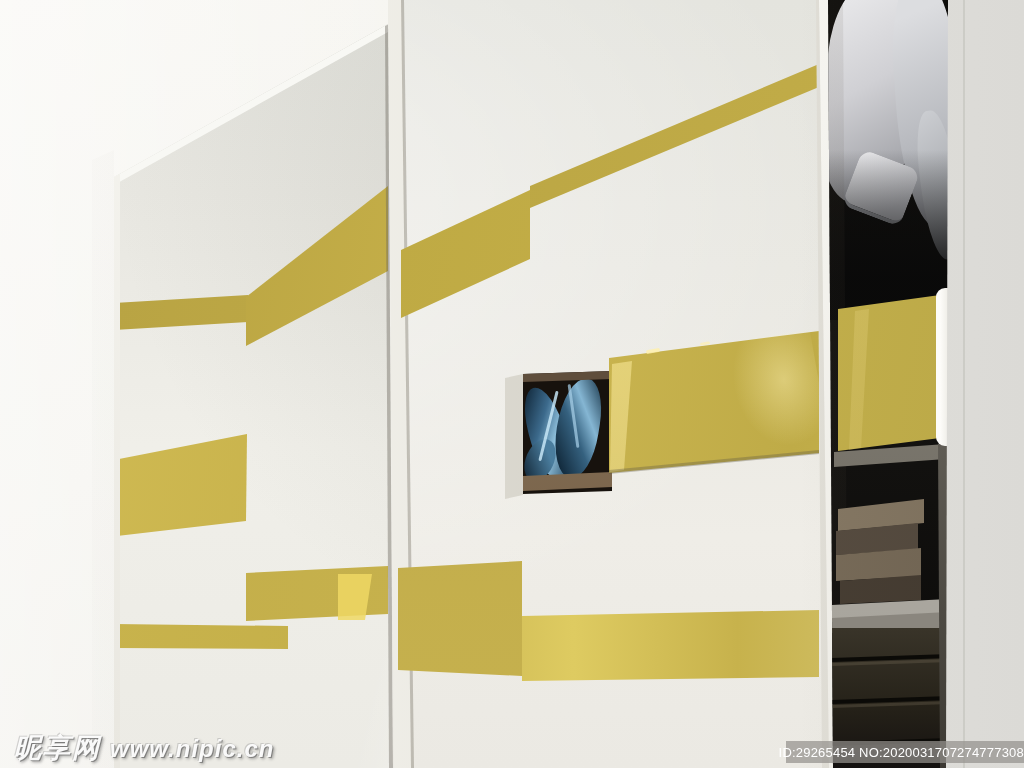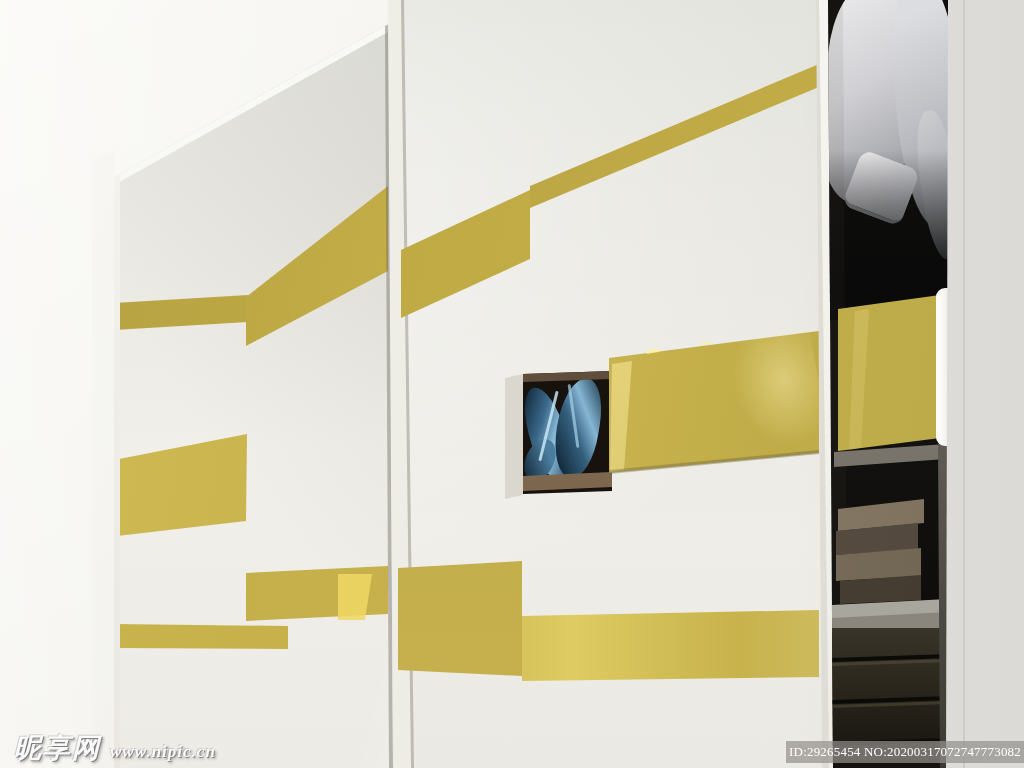--- a/index.html
+++ b/index.html
@@ -1,18 +1,18 @@
 <!DOCTYPE html>
 <html><head>
 <meta charset="utf-8">
 <style>
   html,body{margin:0;padding:0;background:#ffffff;}
   .stage{position:relative;width:1024px;height:768px;overflow:hidden;
          background:linear-gradient(160deg,#f8f7f3 0%,#f4f3ee 45%,#edebe5 100%);
-         font-family:Liberation Serif, serif;}
+         font-family:Liberation Sans, sans-serif;}
   .ly{position:absolute;inset:0;}
 
   
   .wall-shade{background:linear-gradient(to right,rgba(255,255,255,.45) 0%,rgba(255,255,255,0) 40%,rgba(125,120,105,.16) 10.5%,rgba(0,0,0,0) 11.5%);}
   .wall-shadow-strip{clip-path:polygon(92px 160px,114px 150px,114px 768px,92px 768px);
          background:linear-gradient(to right,rgba(140,135,120,0) ,rgba(140,135,120,.22));}
 
   
   .rdoor{clip-path:polygon(388px 0px,819px 0px,829px 768px,388px 768px);}
   .rd-surface{background:linear-gradient(to bottom,#e4e4de 0%,#e9e8e2 35%,#efede7 70%,#ebe9e3 100%);}
@@ -117,21 +117,21 @@
   .ld-top-edge{clip-path:polygon(114px 177px,388px 24px,388px 32px,114px 185px);background:#f8f8f4;}
   .ld-left-edge{clip-path:polygon(114px 177px,120px 174px,120px 768px,114px 768px);
          background:linear-gradient(to bottom,#f6f5f0,#e9e7e0);}
   .ld-right-seam{clip-path:polygon(385px 26px,389px 24px,393px 768px,389px 768px);background:rgba(105,100,90,.42);}
 
   
   .nipic{position:absolute;left:14px;top:730px;display:flex;align-items:baseline;gap:9px;
          font-style:italic;font-weight:bold;color:rgba(255,255,255,.95);
          text-shadow:1px 1px 0 rgba(95,95,95,.6),2px 2px 3px rgba(60,60,60,.45),-1px -1px 0 rgba(140,140,140,.35);}
   .nipic .cjk{font-size:27px;letter-spacing:2px;}
-  .nipic .url{font-size:17px;letter-spacing:1px;}
+  .nipic .url{font-size:24px;letter-spacing:1px;}
   .id-bar{position:absolute;left:786px;top:741px;width:238px;height:22px;
          background:rgba(148,146,142,.72);display:flex;align-items:center;justify-content:center;
          color:#ffffff;font-size:13px;letter-spacing:.2px;white-space:nowrap;}
 </style>
 </head>
 <body>
 
 <div class="stage">
 
   <div class="ly wall-shade"></div>

